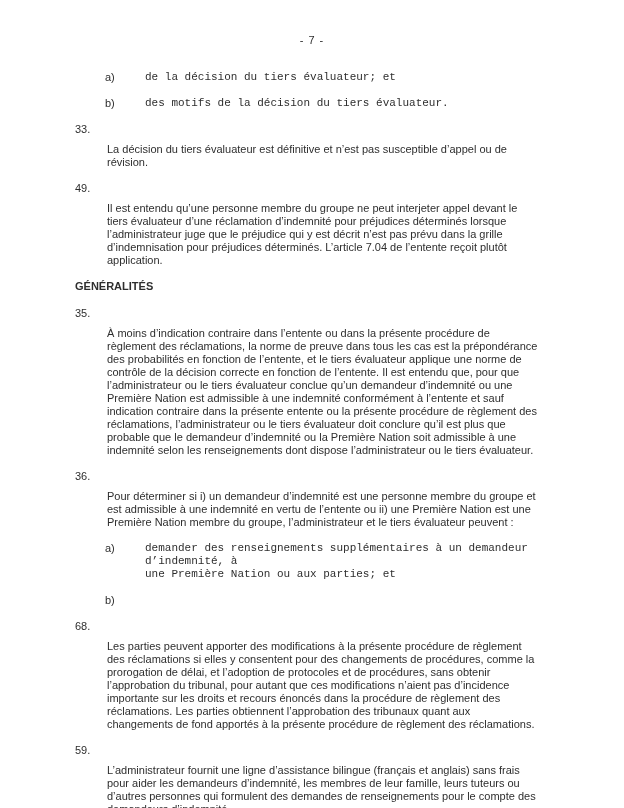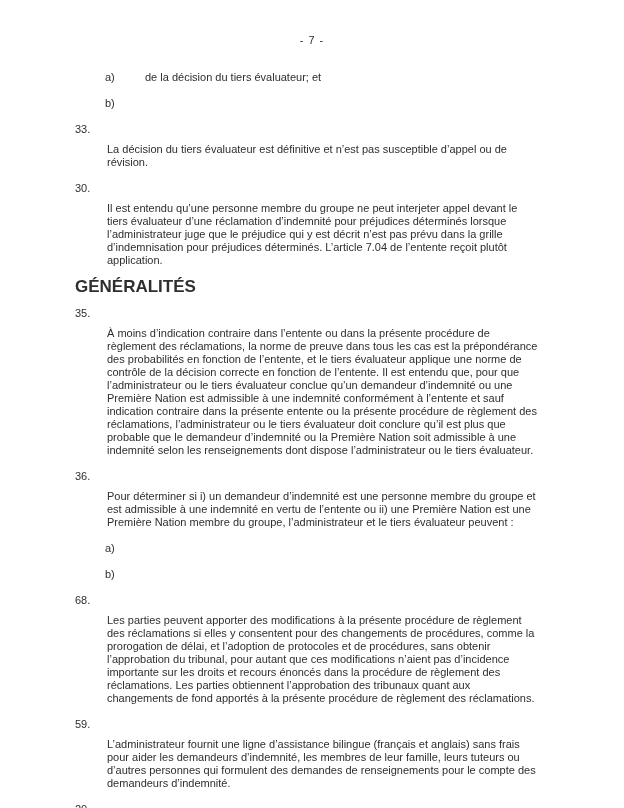--- a/index.html
+++ b/index.html
@@ -27,52 +27,53 @@
     align-items: flex-start;
     margin: 0 0 13px 0;
   }
   .block .gutter { flex: 0 0 auto; }
   .block.para { padding-left: 75px; }
   .block.para .gutter { width: 32px; }
   .block.sub  { padding-left: 105px; }
   .block.sub .gutter { width: 40px; }
   .text { white-space: pre-line; }
   .para .text { width: 466px; margin-top: 20px; }
-  .sub  .text { width: 428px; }
+  .sub  .text { width: 428px; font-family: Liberation Mono, monospace; }
   .heading {
     margin: 0 0 14px 75px;
     font-weight: 700;
-    font-size: 17px;
+    font-size: 11px;
     line-height: 13px;
   }
 </style>
 </head>
 <body>
 
 <div class="page">
 
   <div class="page-number">- 7 -</div>
 
   <div class="block sub">
     <span class="gutter">a)</span>
     <span class="text">de la décision du tiers évaluateur; et</span>
   </div>
 
   <div class="block sub">
     <span class="gutter">b)</span>
+    <span class="text">des motifs de la décision du tiers évaluateur.</span>
   </div>
 
   <div class="block para">
     <span class="gutter">33.</span>
     <span class="text">La décision du tiers évaluateur est définitive et n’est pas susceptible d’appel ou de
 révision.</span>
   </div>
 
   <div class="block para">
-    <span class="gutter">30.</span>
+    <span class="gutter">49.</span>
     <span class="text">Il est entendu qu’une personne membre du groupe ne peut interjeter appel devant le
 tiers évaluateur d’une réclamation d’indemnité pour préjudices déterminés lorsque
 l’administrateur juge que le préjudice qui y est décrit n’est pas prévu dans la grille
 d’indemnisation pour préjudices déterminés. L’article 7.04 de l’entente reçoit plutôt
 application.</span>
   </div>
 
   <div class="heading">GÉNÉRALITÉS</div>
 
   <div class="block para">
@@ -91,20 +92,22 @@
 
   <div class="block para">
     <span class="gutter">36.</span>
     <span class="text">Pour déterminer si i) un demandeur d’indemnité est une personne membre du groupe et
 est admissible à une indemnité en vertu de l’entente ou ii) une Première Nation est une
 Première Nation membre du groupe, l’administrateur et le tiers évaluateur peuvent :</span>
   </div>
 
   <div class="block sub">
     <span class="gutter">a)</span>
+    <span class="text">demander des renseignements supplémentaires à un demandeur d’indemnité, à
+une Première Nation ou aux parties; et</span>
   </div>
 
   <div class="block sub">
     <span class="gutter">b)</span>
   </div>
 
   <div class="block para">
     <span class="gutter">68.</span>
     <span class="text">Les parties peuvent apporter des modifications à la présente procédure de règlement
 des réclamations si elles y consentent pour des changements de procédures, comme la

